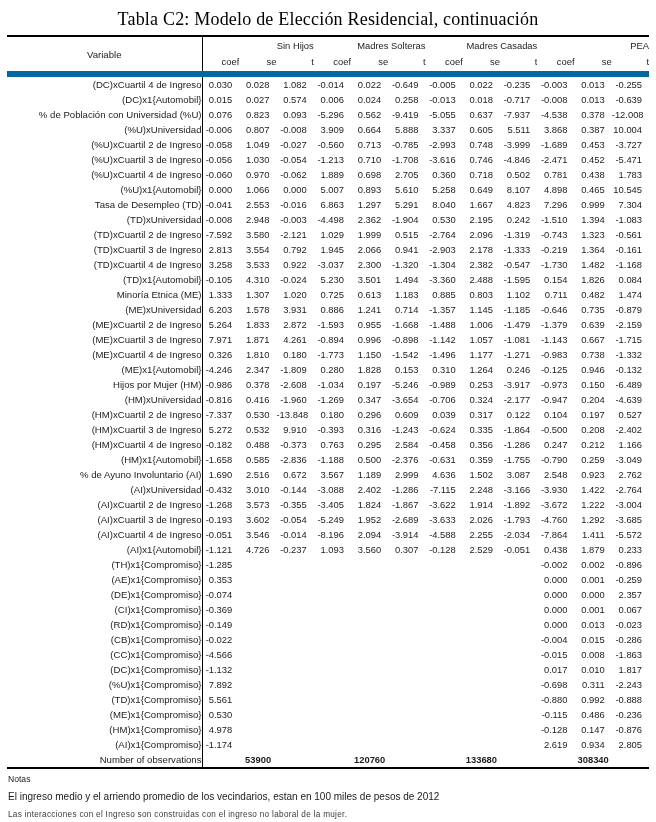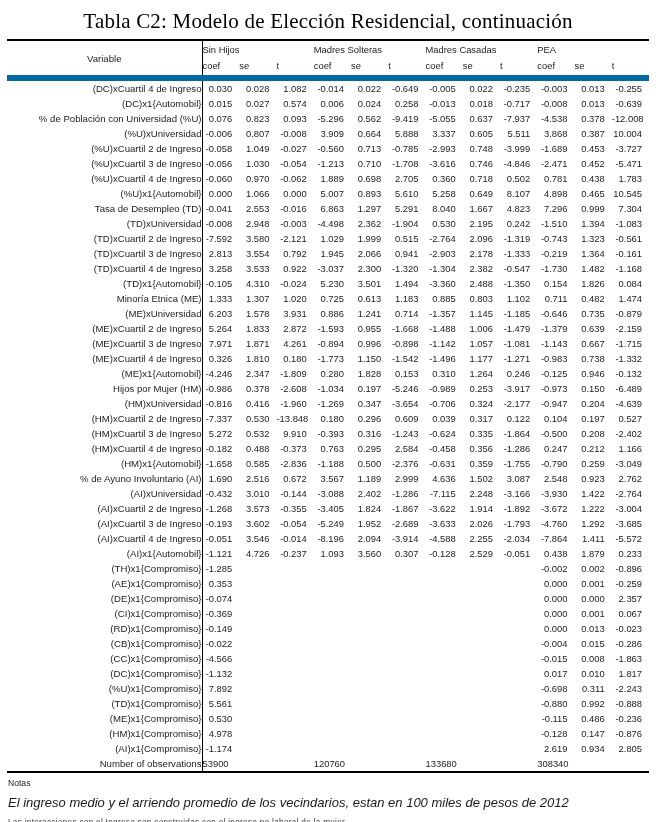--- a/index.html
+++ b/index.html
@@ -2,46 +2,46 @@
 <html><head>
 <meta charset="utf-8">
 <style>
   html,body { margin:0; padding:0; background:#ffffff; }
   .page {
     width:656px; height:822px; background:#ffffff; overflow:hidden;
     font-family:"Liberation Sans", sans-serif; color:#1a1a1a; position:relative;
   }
   .title {
     font-family:"Liberation Serif","DejaVu Serif",serif;
-    font-size:21px; font-weight:normal; color:#000;
+    font-size:18px; font-weight:normal; color:#000;
     text-align:center; margin:0; padding:9px 0 5px 0; letter-spacing:0.2px;
   }
   table.results {
     border-collapse:collapse; table-layout:fixed;
     width:642px; margin-left:7px;
     border-top:2px solid #000; border-bottom:2px solid #000;
     font-size:9.4px; color:#1c1c1c;
   }
   table.results th, table.results td {
     font-weight:normal; padding:0; line-height:15px; height:15px;
     white-space:nowrap; overflow:hidden;
   }
   thead tr.group-row th { height:17px; line-height:17px; }
   thead tr.sub-row th { height:17px; line-height:15px; vertical-align:top; }
   thead { border-bottom:6px solid #0369a1; }
   th.var-h { text-align:center; vertical-align:middle; border-right:1px solid #000; font-size:9.6px; }
-  thead th.grp, thead th.sub { text-align:left;margin-left:16px; }
+  thead th.grp, thead th.sub { text-align:right;margin-left:16px; }
   tbody th.var-label, tfoot th.obs-label {
     text-align:right; padding-left:4px; border-right:1px solid #000; font-size:9.6px;
   }
   tbody td.num { text-align:right; padding-right:7px; }
-  tfoot td.obs-val { text-align:left; }
+  tfoot td.obs-val { text-align:center;font-weight:bold; }
   .notes { margin:5px 8px 0 8px; }
   .notes-heading { font-size:8.6px; margin:1px 0 7px 0; }
-  .note-1 { font-size:13px; margin:0 0 8px 0;font-style:italic; }
+  .note-1 { font-size:10px; margin:0 0 8px 0; }
   .note-2 {
     font-size:8.2px; color:#3a3a3a; letter-spacing:0.3px;
     padding-bottom:4px; border-bottom:4px solid #ef4444;
   }
 </style>
 </head>
 <body>
 
 <div class="page">
   <h1 class="title">Tabla C2: Modelo de Elección Residencial, continuación</h1>
@@ -284,21 +284,21 @@
         <tr>
           <th class="var-label">(TD)x1{Automobil}</th>
           <td class="num">-0.105</td>
           <td class="num">4.310</td>
           <td class="num">-0.024</td>
           <td class="num">5.230</td>
           <td class="num">3.501</td>
           <td class="num">1.494</td>
           <td class="num">-3.360</td>
           <td class="num">2.488</td>
-          <td class="num">-1.350</td>
+          <td class="num">-1.595</td>
           <td class="num">0.154</td>
           <td class="num">1.826</td>
           <td class="num">0.084</td>
         </tr>
         <tr>
           <th class="var-label">Minoría Etnica (ME)</th>
           <td class="num">1.333</td>
           <td class="num">1.307</td>
           <td class="num">1.020</td>
           <td class="num">0.725</td>

